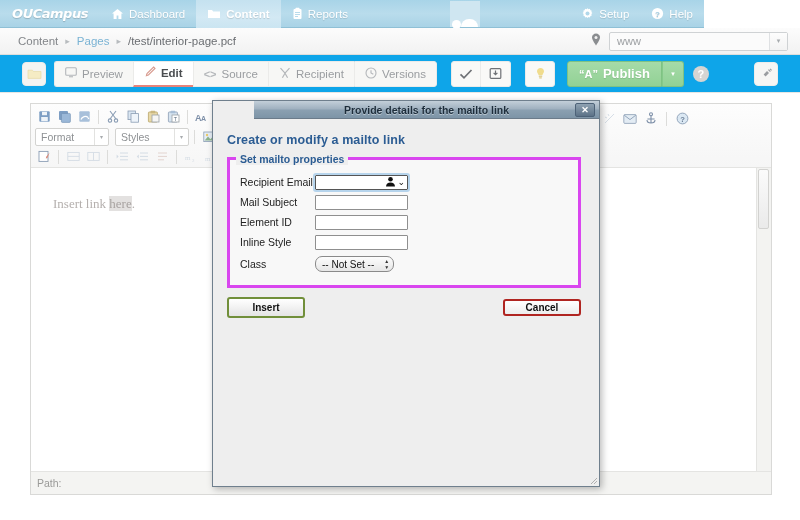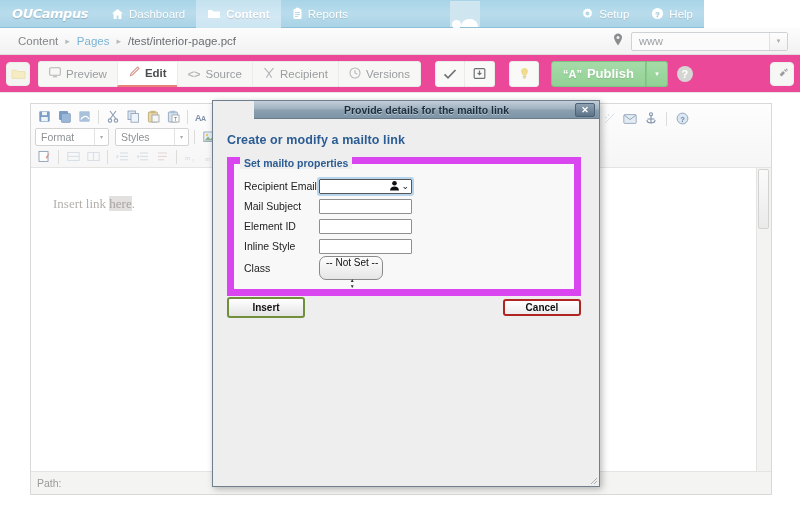--- a/index.html
+++ b/index.html
@@ -63,39 +63,39 @@
     display: flex; align-items: center;
   }
   #crumbs { display: flex; align-items: center; padding-left: 18px; gap: 7px; font-size: 11.5px; }
   .crumb { color: #83868a; }
   .crumb.link { color: #7ab3d4; cursor: pointer; }
   .crumb.path { color: #6a6d71; }
   .cr-arrow { color: #b7bbbe; font-size: 9px; }
   #sitepicker { margin-left: auto; display: flex; align-items: center; padding-right: 12px; gap: 6px; }
   #pinicon { width: 12px; }
   #sitebox {
-    width: 157px; height: 19px;
+    width: 179px; height: 19px;
     border: 1px solid #cfd2d4; background: #fbfbfb;
     display: flex; align-items: center;
     font-size: 11px; color: #9c9fa2; padding-left: 7px;
     border-radius: 2px;
   }
   #sitebox .arrow {
     margin-left: auto; width: 18px; height: 17px;
     border-left: 1px solid #dfe1e3;
     display: flex; align-items: center; justify-content: center;
     color: #a7abae; font-size: 7px;
     background: linear-gradient(#fdfdfd,#f3f3f3);
   }
 
   
   #actionbar {
     position: absolute; left: 0; top: 55px; width: 800px; height: 38px;
-    background: #ec4899; border-bottom: 1px solid #e6e6e4;
-    display: flex; align-items: center; padding: 0 6px;
+    background: #0ea5e9; border-bottom: 1px solid #e6e6e4;
+    display: flex; align-items: center; padding: 0 22px;
   }
   #folderbtn {
     width: 24px; height: 24px; border-radius: 4px;
     background: #f4f4f2; border: 1px solid #ececea;
     display: flex; align-items: center; justify-content: center;
     cursor: pointer;
   }
   #tabgroup { display: flex; margin-left: 8px; }
   .vtab {
     height: 26px; padding: 0 10px;
@@ -227,21 +227,21 @@
     border: 1px solid #4d6278;
     color: #fff; font-size: 9px; font-weight: bold;
     display: flex; align-items: center; justify-content: center; cursor: pointer;
   }
   #mbody { padding: 14px 12px 0 14px; height: 367px; position: relative; }
   #mheading {
     font-size: 12.5px; font-weight: bold; color: #2b5c93;
     margin-bottom: 10px; letter-spacing: .1px;
   }
   #fieldset {
-    border: 7px solid #d946ef; background: #f8f8f8;
+    border: 3px solid #d946ef; background: #f8f8f8;
     padding: 12px 10px 11px 10px;
     position: relative; margin-right: 6px; margin-top: 7px;
   }
   #legend {
     position: absolute; top: -7px; left: 6px;
     background: #eeeeee; padding: 0 4px;
     font-size: 10.5px; font-weight: bold; color: #2b5c93;
   }
   .frow { display: flex; align-items: center; height: 20px; margin-bottom: 0px; }
   .flabel { width: 75px; font-size: 10.5px; color: #222; }
@@ -249,25 +249,25 @@
     width: 93px; height: 15px;
     border: 1px solid #8f8f8f; background: #fff;
     border-radius: 1px;
   }
   .finput.focused {
     outline: 2px solid #b6d4ec; border: 1px solid #555;
     display: flex; align-items: center; justify-content: flex-end;
     padding-right: 2px; gap: 1px;
   }
   .fselect {
-    height: 24px; padding: 0 4px 0 6px;
+    height: 16px; padding: 0 4px 0 6px;
     border: 1px solid #8a8a8a; border-radius: 7px;
     background: linear-gradient(#fdfdfd,#e6e6e6);
     display: flex; align-items: center; gap: 10px;
-    font-size: 10px; color: #111; cursor: pointer; flex-direction: column;
+    font-size: 10px; color: #111; cursor: pointer;
   }
   .fselect .updown { display: flex; flex-direction: column; gap: 1px; color: #333; font-size: 5px; line-height: 5px; }
   #mbuttons {
     position: absolute; left: 14px; right: 18px; top: 178px;
     display: flex; align-items: center;
   }
   #insertbtn {
     width: 78px; height: 21px;
     border: 2px solid #718f3a; border-radius: 3px;
     background: linear-gradient(#ffffff,#e4e4e4);

